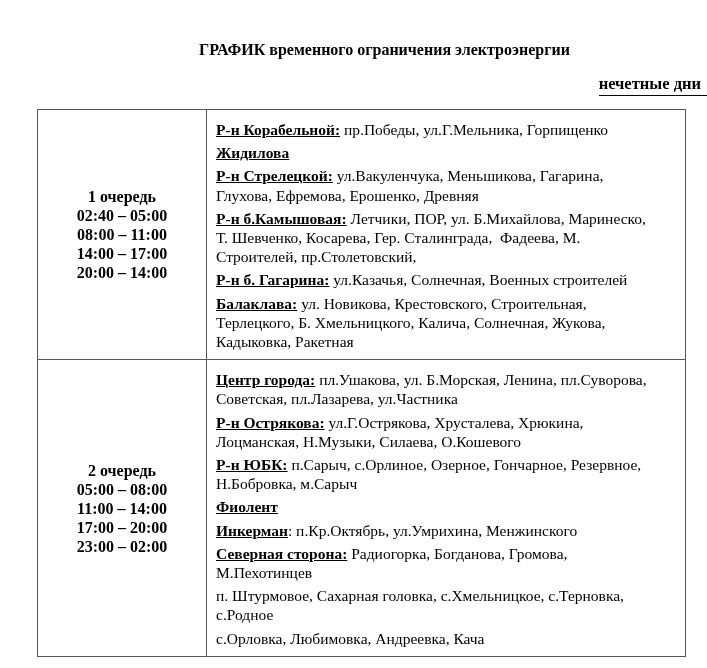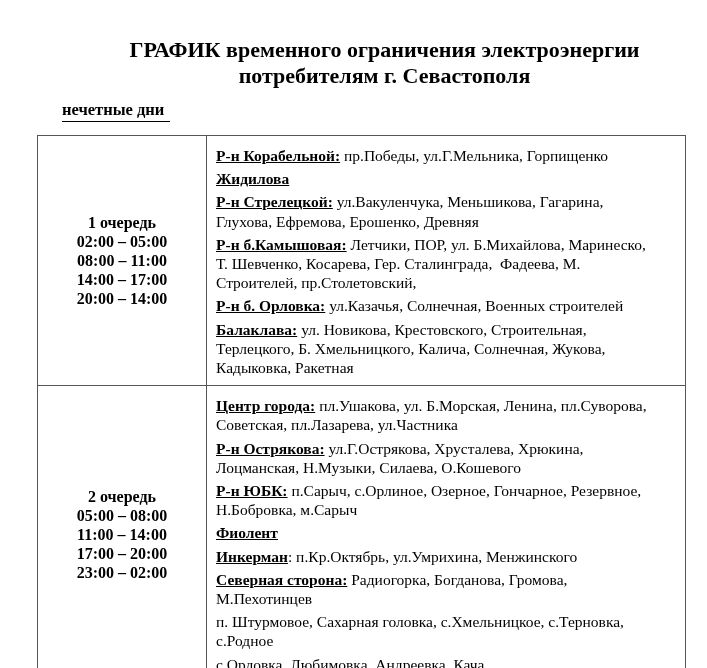--- a/index.html
+++ b/index.html
@@ -12,26 +12,26 @@
     height: 668px;
     overflow: hidden;
     font-family: "Liberation Serif", serif;
     color: #000000;
     -webkit-font-smoothing: antialiased;
   }
   .doc-title {
     margin: 37px 0 0 62px;
     text-align: center;
     font-weight: bold;
-    font-size: 22px;
+    font-size: 16px;
     line-height: 26px;
   }
   .doc-subtitle {
     margin: 11px 0 0 62px;
-    text-align: left;
+    text-align: right;
     font-weight: bold;
     font-size: 16.5px;
     line-height: 20px;
   }
   .doc-subtitle .u {
     display: inline-block;
     border-bottom: 1.4px solid #000;
     padding: 0 6px 1px 0;
   }
   table.schedule {
@@ -70,46 +70,45 @@
     font-weight: bold;
     text-decoration: underline;
   }
 </style>
 </head>
 <body>
 
 <div>
   <div class="doc-title">
     <div>ГРАФИК временного ограничения электроэнергии</div>
-    <div>потребителям г. Севастополя</div>
   </div>
 
   <div class="doc-subtitle">
     <span class="u">нечетные дни</span>
   </div>
 
   <table class="schedule">
     <tbody>
         <tr>
           <td class="queue-cell">
             <div class="queue-name">1 очередь</div>
-            <div class="queue-time">02:00 – 05:00</div>
+            <div class="queue-time">02:40 – 05:00</div>
             <div class="queue-time">08:00 – 11:00</div>
             <div class="queue-time">14:00 – 17:00</div>
             <div class="queue-time">20:00 – 14:00</div>
           </td>
           <td class="areas-cell">
             <p class="area"><span class="area-label">Р-н Корабельной:</span><span class="area-text"> пр.Победы, ул.Г.Мельника, Горпищенко</span></p>
             <p class="area"><span class="area-label">Жидилова</span></p>
             <p class="area"><span class="area-label">Р-н Стрелецкой:</span><span class="area-text"> ул.Вакуленчука, Меньшикова, Гагарина,
 Глухова, Ефремова, Ерошенко, Древняя</span></p>
             <p class="area"><span class="area-label">Р-н б.Камышовая:</span><span class="area-text"> Летчики, ПОР, ул. Б.Михайлова, Маринеско,
 Т. Шевченко, Косарева, Гер. Сталинграда,  Фадеева, М.
 Строителей, пр.Столетовский,</span></p>
-            <p class="area"><span class="area-label">Р-н б. Орловка:</span><span class="area-text"> ул.Казачья, Солнечная, Военных строителей</span></p>
+            <p class="area"><span class="area-label">Р-н б. Гагарина:</span><span class="area-text"> ул.Казачья, Солнечная, Военных строителей</span></p>
             <p class="area"><span class="area-label">Балаклава:</span><span class="area-text"> ул. Новикова, Крестовского, Строительная,
 Терлецкого, Б. Хмельницкого, Калича, Солнечная, Жукова,
 Кадыковка, Ракетная</span></p>
           </td>
         </tr>
         <tr>
           <td class="queue-cell">
             <div class="queue-name">2 очередь</div>
             <div class="queue-time">05:00 – 08:00</div>
             <div class="queue-time">11:00 – 14:00</div>

